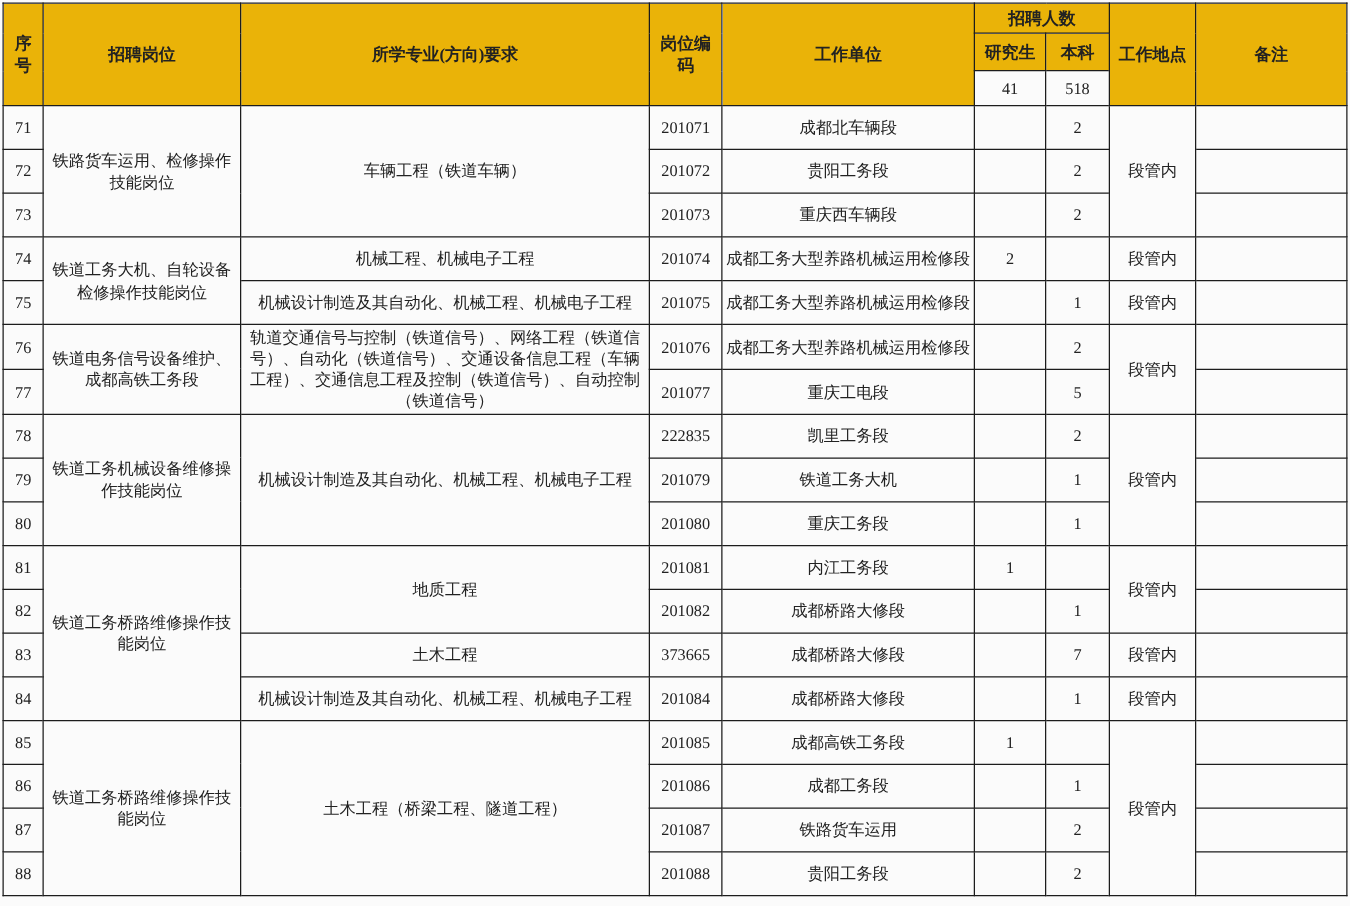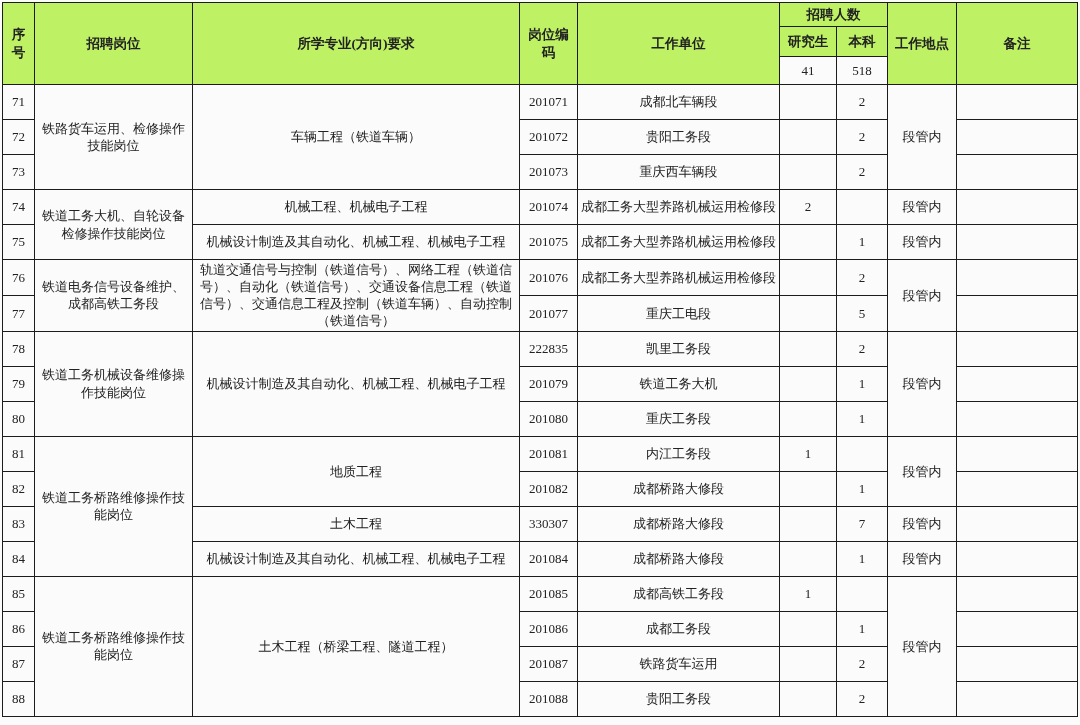--- a/index.html
+++ b/index.html
@@ -28,21 +28,21 @@
     padding: 1px 3px;
     font-size: 13px;
     line-height: 1.32;
     color: #222;
     overflow: hidden;
     word-break: break-all;
   }
   table.recruit th {
     font-weight: bold;
     font-size: 13.5px;
-    background: #bef264;
+    background: #eab308;
   }
   tr.hrow1 { height: 24px; }
   tr.hrow2 { height: 30px; }
   tr.hrow3 { height: 28px; }
   tbody tr { height: 35px; }
   td.c-major { padding: 1px 4px; }
 </style>
 </head>
 <body>
 
@@ -124,21 +124,21 @@
       <td class="c-code">201075</td>
       <td class="c-unit">成都工务大型养路机械运用检修段</td>
       <td class="c-grad"></td>
       <td class="c-ugrad">1</td>
       <td class="c-loc">段管内</td>
       <td class="c-remark"></td>
     </tr>
     <tr>
       <td class="c-seq">76</td>
       <td class="c-pos" rowspan="2">铁道电务信号设备维护、成都高铁工务段</td>
-      <td class="c-major" rowspan="2">轨道交通信号与控制（铁道信号）、网络工程（铁道信号）、自动化（铁道信号）、交通设备信息工程（铁道信号）、交通信息工程及控制（铁道车辆）、自动控制（铁道信号）</td>
+      <td class="c-major" rowspan="2">轨道交通信号与控制（铁道信号）、网络工程（铁道信号）、自动化（铁道信号）、交通设备信息工程（车辆工程）、交通信息工程及控制（铁道信号）、自动控制（铁道信号）</td>
       <td class="c-code">201076</td>
       <td class="c-unit">成都工务大型养路机械运用检修段</td>
       <td class="c-grad"></td>
       <td class="c-ugrad">2</td>
       <td class="c-loc" rowspan="2">段管内</td>
       <td class="c-remark"></td>
     </tr>
     <tr>
       <td class="c-seq">77</td>
       <td class="c-code">201077</td>
@@ -189,21 +189,21 @@
       <td class="c-seq">82</td>
       <td class="c-code">201082</td>
       <td class="c-unit">成都桥路大修段</td>
       <td class="c-grad"></td>
       <td class="c-ugrad">1</td>
       <td class="c-remark"></td>
     </tr>
     <tr>
       <td class="c-seq">83</td>
       <td class="c-major">土木工程</td>
-      <td class="c-code">330307</td>
+      <td class="c-code">373665</td>
       <td class="c-unit">成都桥路大修段</td>
       <td class="c-grad"></td>
       <td class="c-ugrad">7</td>
       <td class="c-loc">段管内</td>
       <td class="c-remark"></td>
     </tr>
     <tr>
       <td class="c-seq">84</td>
       <td class="c-major">机械设计制造及其自动化、机械工程、机械电子工程</td>
       <td class="c-code">201084</td>

